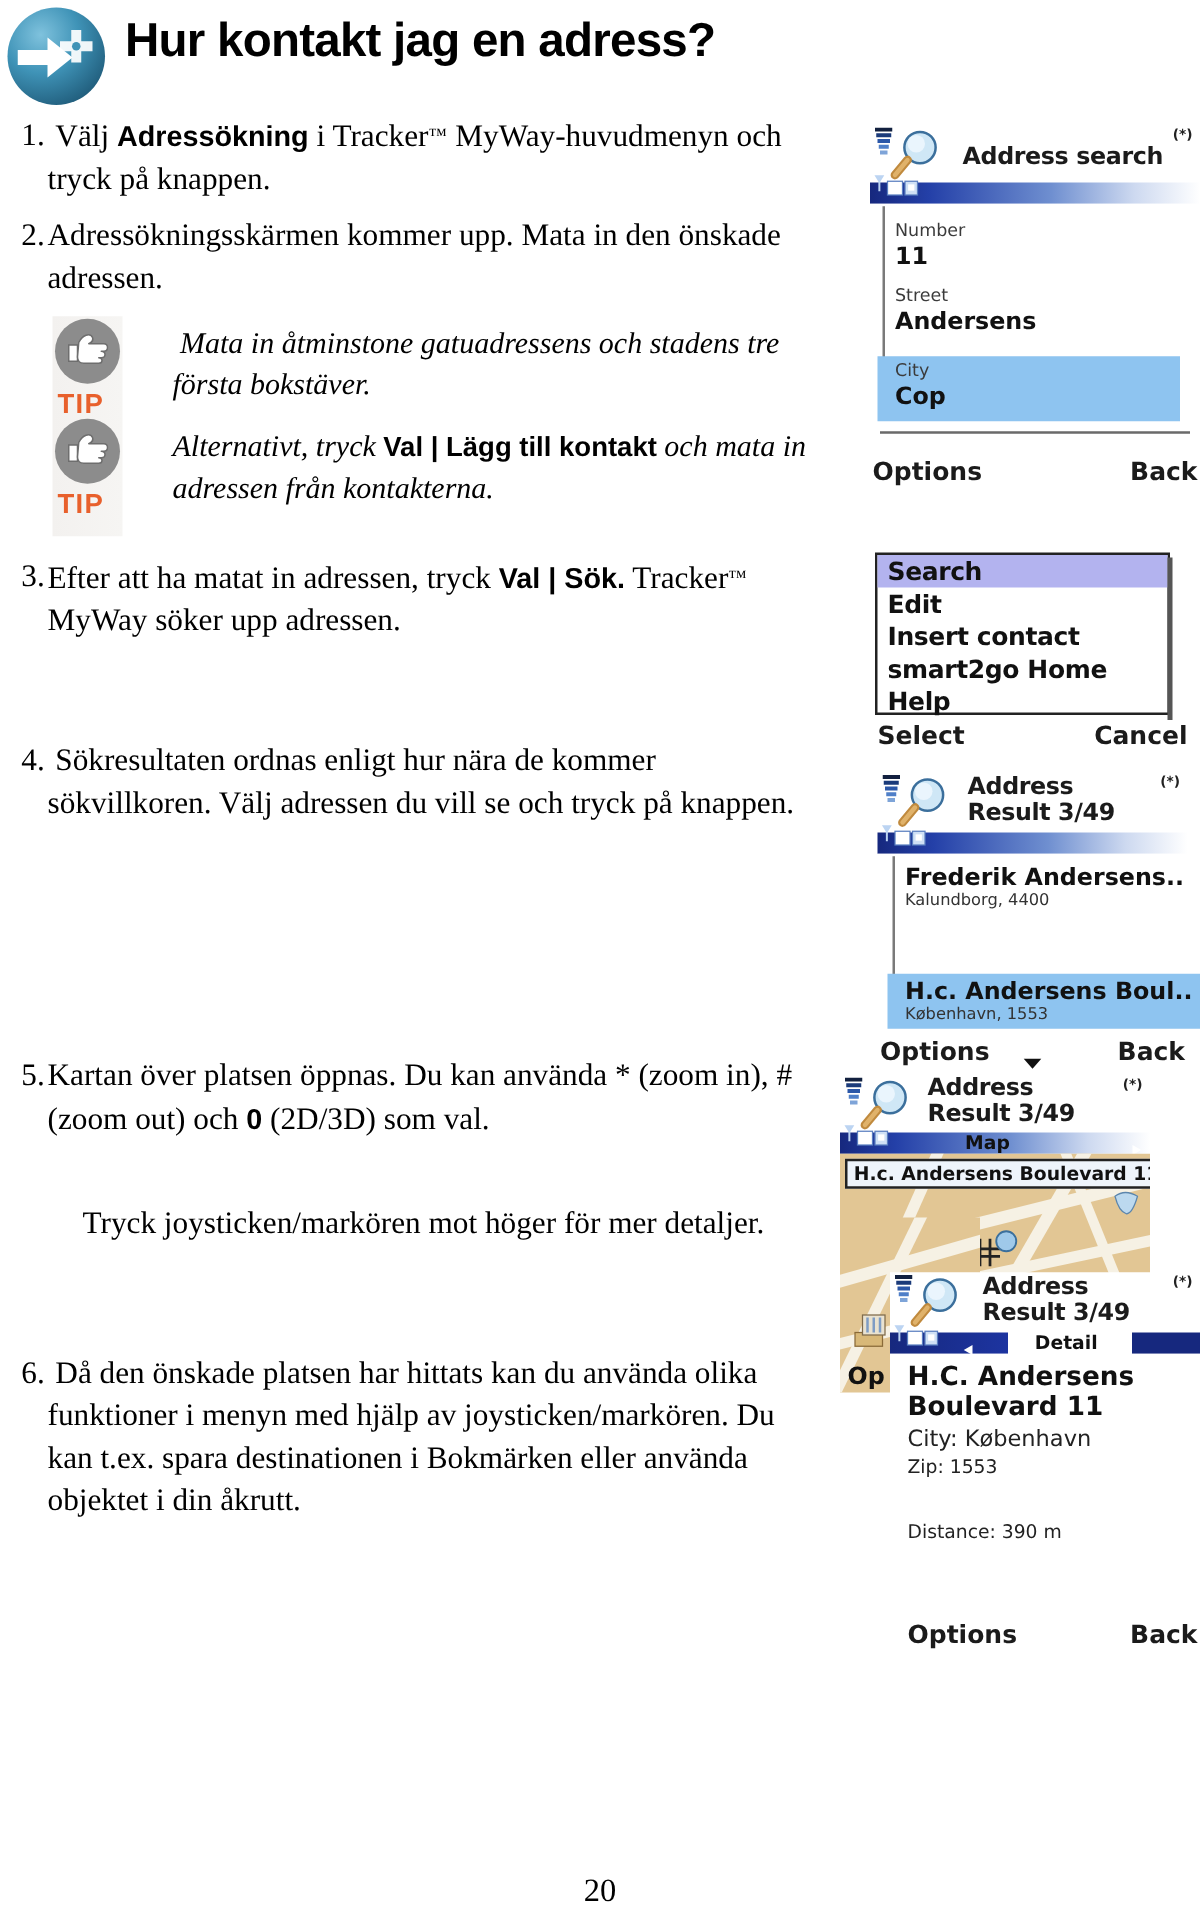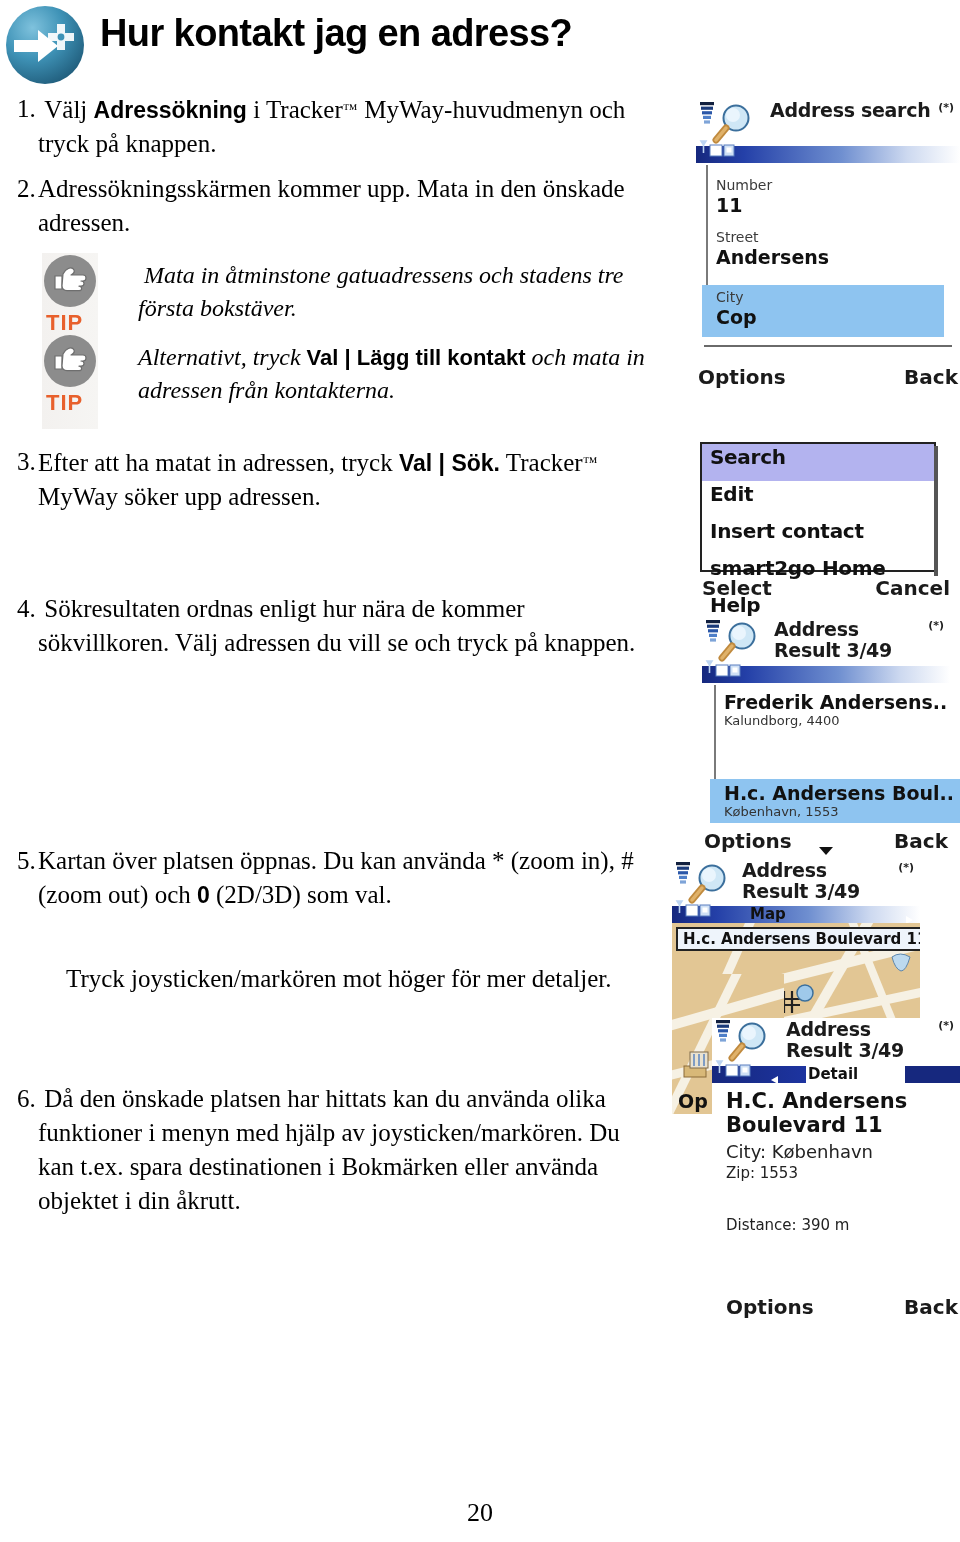--- a/index.html
+++ b/index.html
@@ -76,21 +76,21 @@
     background:#fff;
   }
   .sbar {
     position:relative; height:46px; background:#fff;
   }
   .sbar .signal {
     position:absolute; left:4px; top:2px; width:14px; height:28px;
   }
   .sbar .magnifier { position:absolute; left:16px; top:4px; }
   .sbar .title {
-    position:absolute; left:74px; top:0px;
+    position:absolute; left:74px; top:15px;
     font-weight:bold; font-size:19px; color:#1b1b1b; line-height:21px;
     letter-spacing:-0.3px; white-space:pre-line;
   }
   .sbar .bt {
     position:absolute; right:6px; top:1px; font-size:11px; font-weight:bold; color:#222;
   }
   .navband {
     position:relative; height:17px;
     background: linear-gradient(90deg,#16287e 0%, #2440a8 18%, #6f8fd0 55%, #cdd9f0 80%, #ffffff 100%);
   }
@@ -109,33 +109,33 @@
   .listmain   { font-size:19px; font-weight:bold; color:#111; }
   .listsub    { font-size:13px; color:#333; }
 
   .hl-blue { background:#8ec4f0; }
   .vrule { position:absolute; width:2px; background:#7a7a7a; }
 
   
   .menu {
     border:2px solid #222; background:#fff;
   }
-  .menu .mi { font-size:20px; font-weight:bold; padding:1px 0 12px 8px; color:#111; letter-spacing:-0.3px;}
+  .menu .mi { font-size:20px; font-weight:bold; padding:1px 0 1px 8px; color:#111; letter-spacing:-0.3px;}
   .menu .mi.sel { background:#b3b3ef; }
 
   
   .maparea { position:relative; background:#e2c694; overflow:hidden; }
   .road { position:absolute; background:#f6f1e4; }
   .tipbox {
     position:absolute; border:2px solid #222; background:#eef4fb;
     font-size:15px; font-weight:bold; padding:1px 5px; white-space:nowrap; color:#111;
   }
   .maptab {
     position:absolute; top:0; height:17px; font-size:15px; font-weight:bold;
-    color:#111; text-align:left; line-height:17px;
+    color:#111; text-align:center; line-height:17px;
   }
 </style>
 </head>
 <body>
 
 <div class="header">
   <div class="logo">
     <svg class="arrow" viewBox="0 0 46 36">
       <path d="M0 12 L24 12 L24 2 L44 18 L24 34 L24 24 L0 24 Z" fill="#ffffff"></path>
     </svg>

